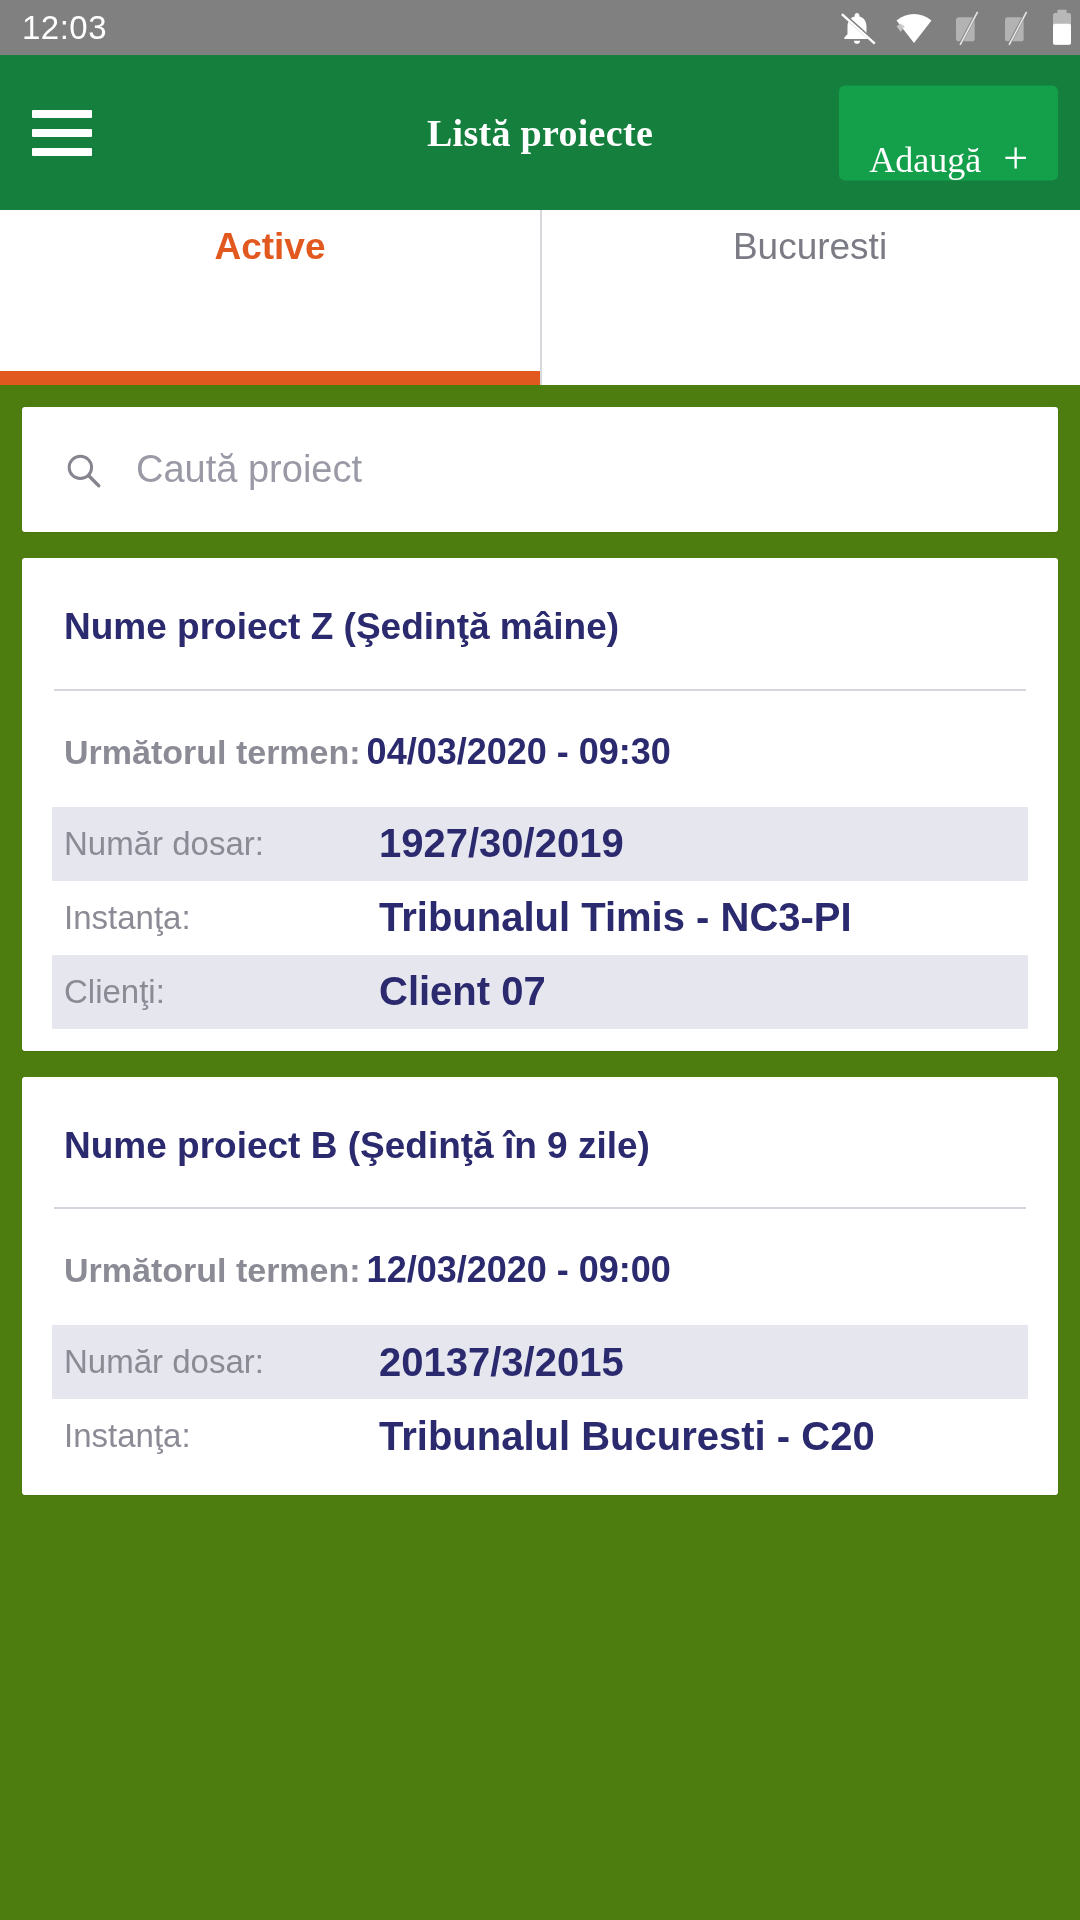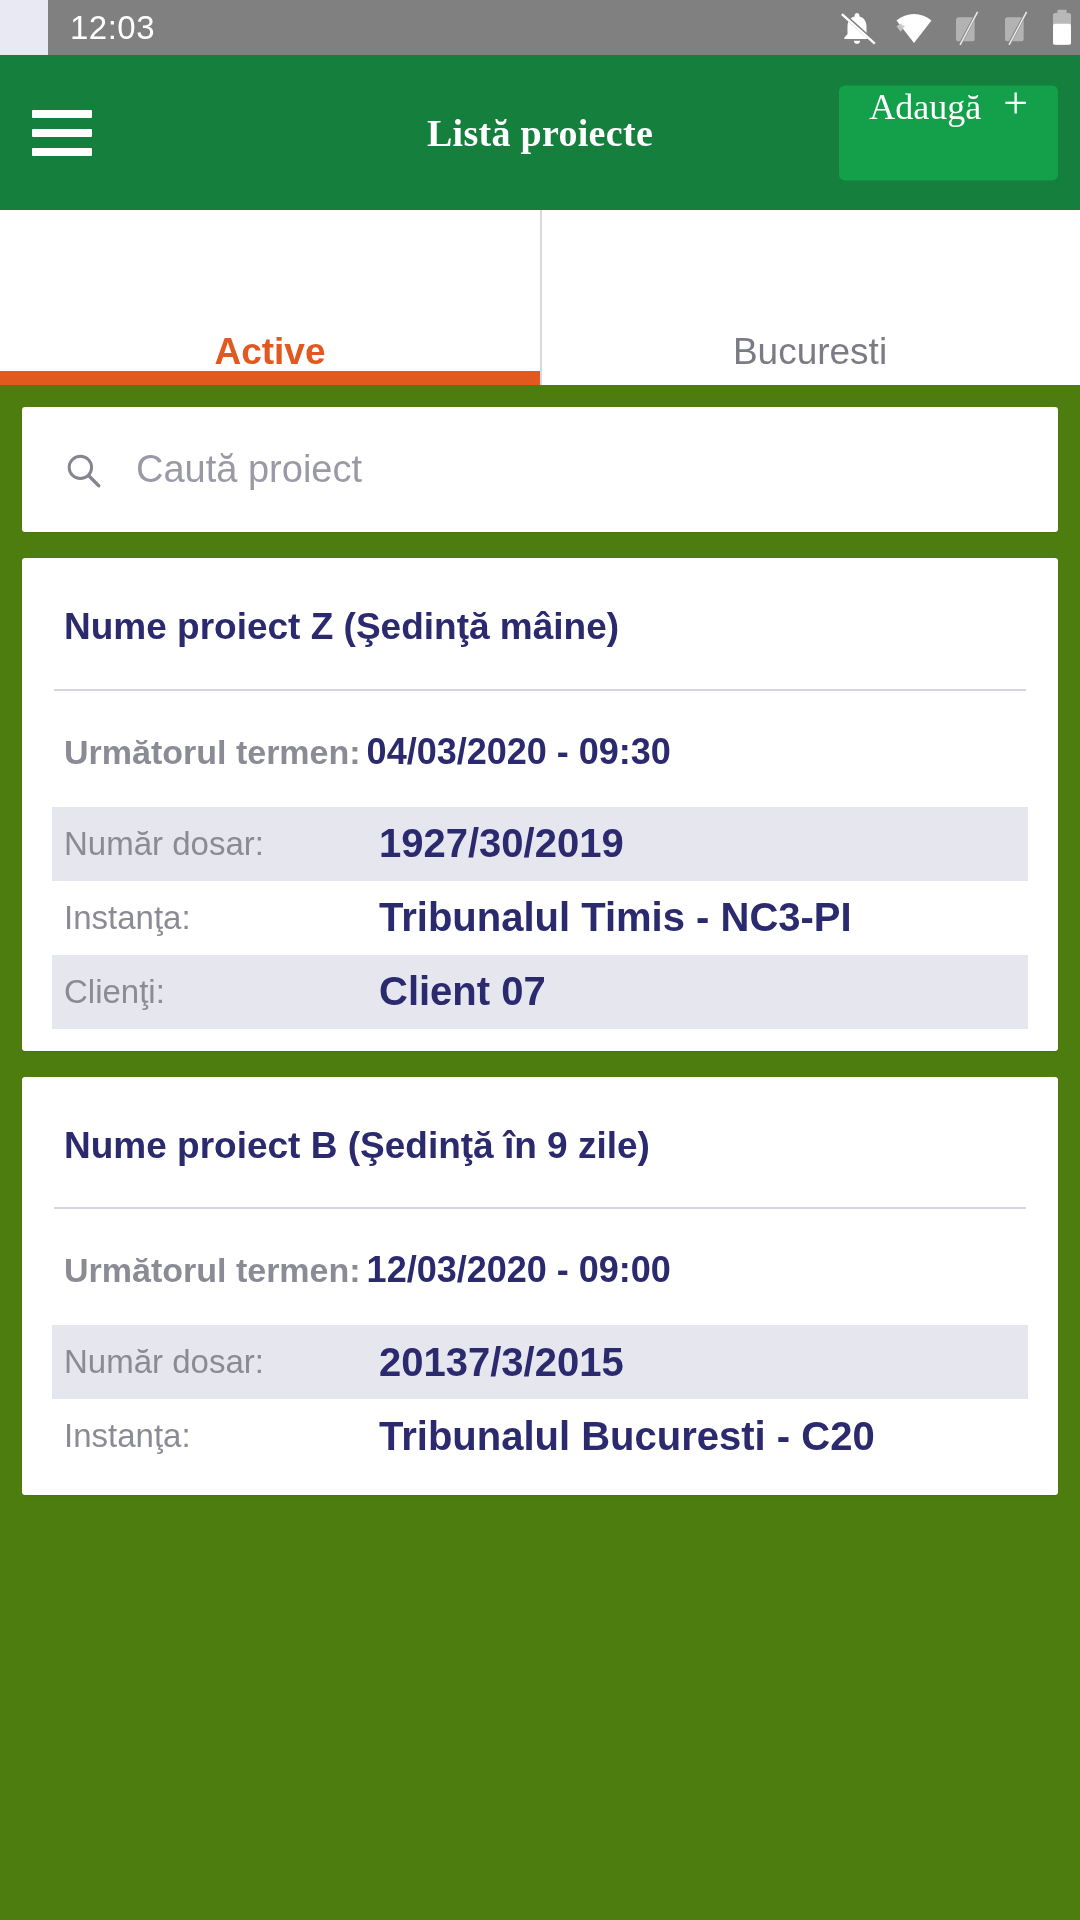--- a/index.html
+++ b/index.html
@@ -8,21 +8,20 @@
     font-family:"Liberation Sans", sans-serif;
     background:#e8e9f2;
     overflow:hidden;
   }
 
   
   .statusbar{
     height:55px; background:#808080; color:#ffffff;
     display:flex; align-items:center; justify-content:space-between;
     padding:0 6px 0 22px;
-    margin-left:48px;
   }
   .status-time{ font-size:33px; letter-spacing:0.5px; font-weight:400; line-height:1; }
   .status-icons{ display:flex; align-items:center; gap:17px; }
   .sicon{ display:block; }
 
   
   .appbar{
     height:155px; background:#15803d; position:relative;
     display:flex; align-items:center;font-family:Liberation Serif, serif;
   }
@@ -33,32 +32,33 @@
   }
   .hamburger span{ display:block; height:8px; background:#ffffff; border-radius:1px; width:100%; }
   .appbar-title{
     position:absolute; left:0; right:0; text-align:center;
     color:#ffffff; font-size:38px; font-weight:bold; letter-spacing:0.3px;
     pointer-events:none;
   }
   .add-btn{
     position:absolute; right:22px; top:50%; transform:translateY(-50%);
     background:#14a04a; border-radius:6px; height:95px;
-    display:flex; align-items:flex-start; gap:22px;
+    display:flex; align-items:flex-end; gap:22px;
     padding:0 30px; cursor:pointer; border:none;
   }
   .add-btn-label{ color:#ffffff; font-size:36px; font-weight:500; }
   .add-btn-plus{ color:#ffffff; font-size:44px; font-weight:400; line-height:1; margin-top:-4px;}
 
   
   .tabs{ height:175px; background:#ffffff; display:flex; position:relative; }
   .tab{
-    flex:1; display:flex; align-items:flex-end; justify-content:center;
+    flex:1; display:flex; align-items:flex-start; justify-content:center;
     position:relative; cursor:pointer; font-size:37px;
     padding-bottom:12px;
+    margin-top:16px;
   }
   .tab-active{ color:#e2591f; font-weight:bold; }
   .tab-inactive{ color:#7b7b85; font-weight:400; }
   .tab-divider{
     position:absolute; left:50%; top:0; width:2px; height:100%;
     background:#d7d7de;
   }
   .tab-underline{
     position:absolute; left:0; bottom:0; width:50%; height:14px;
     background:#e2591f;

